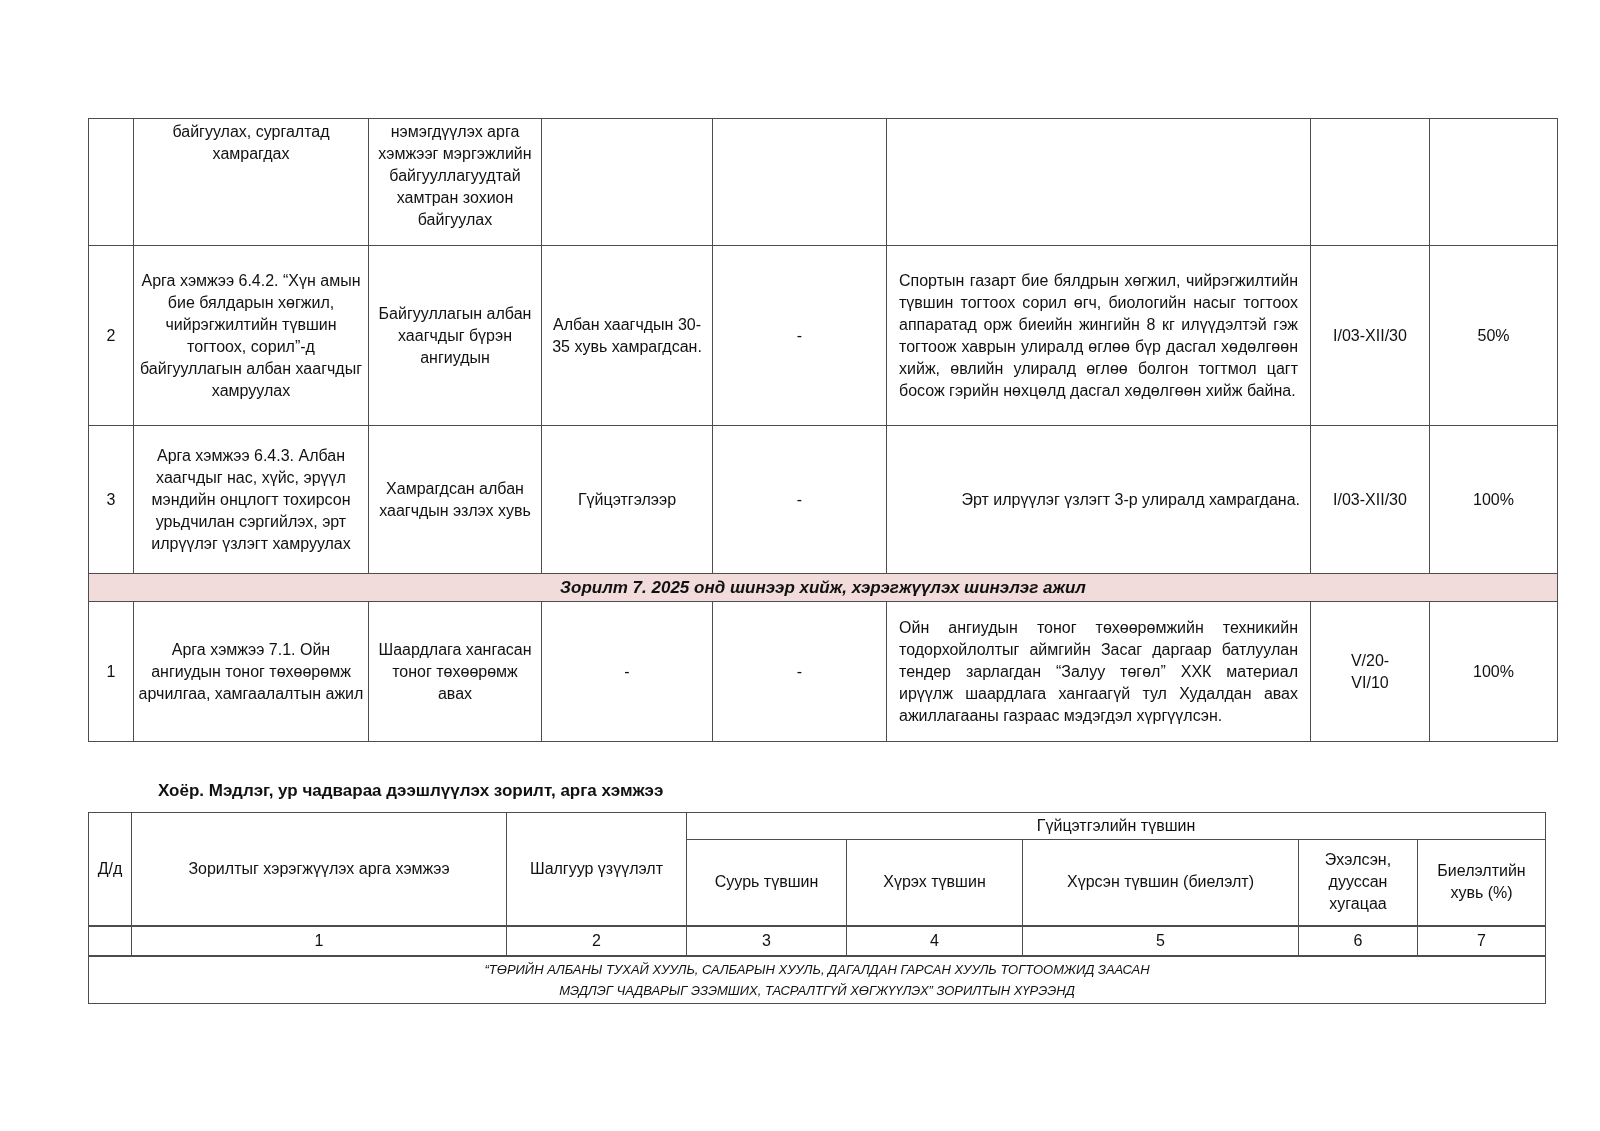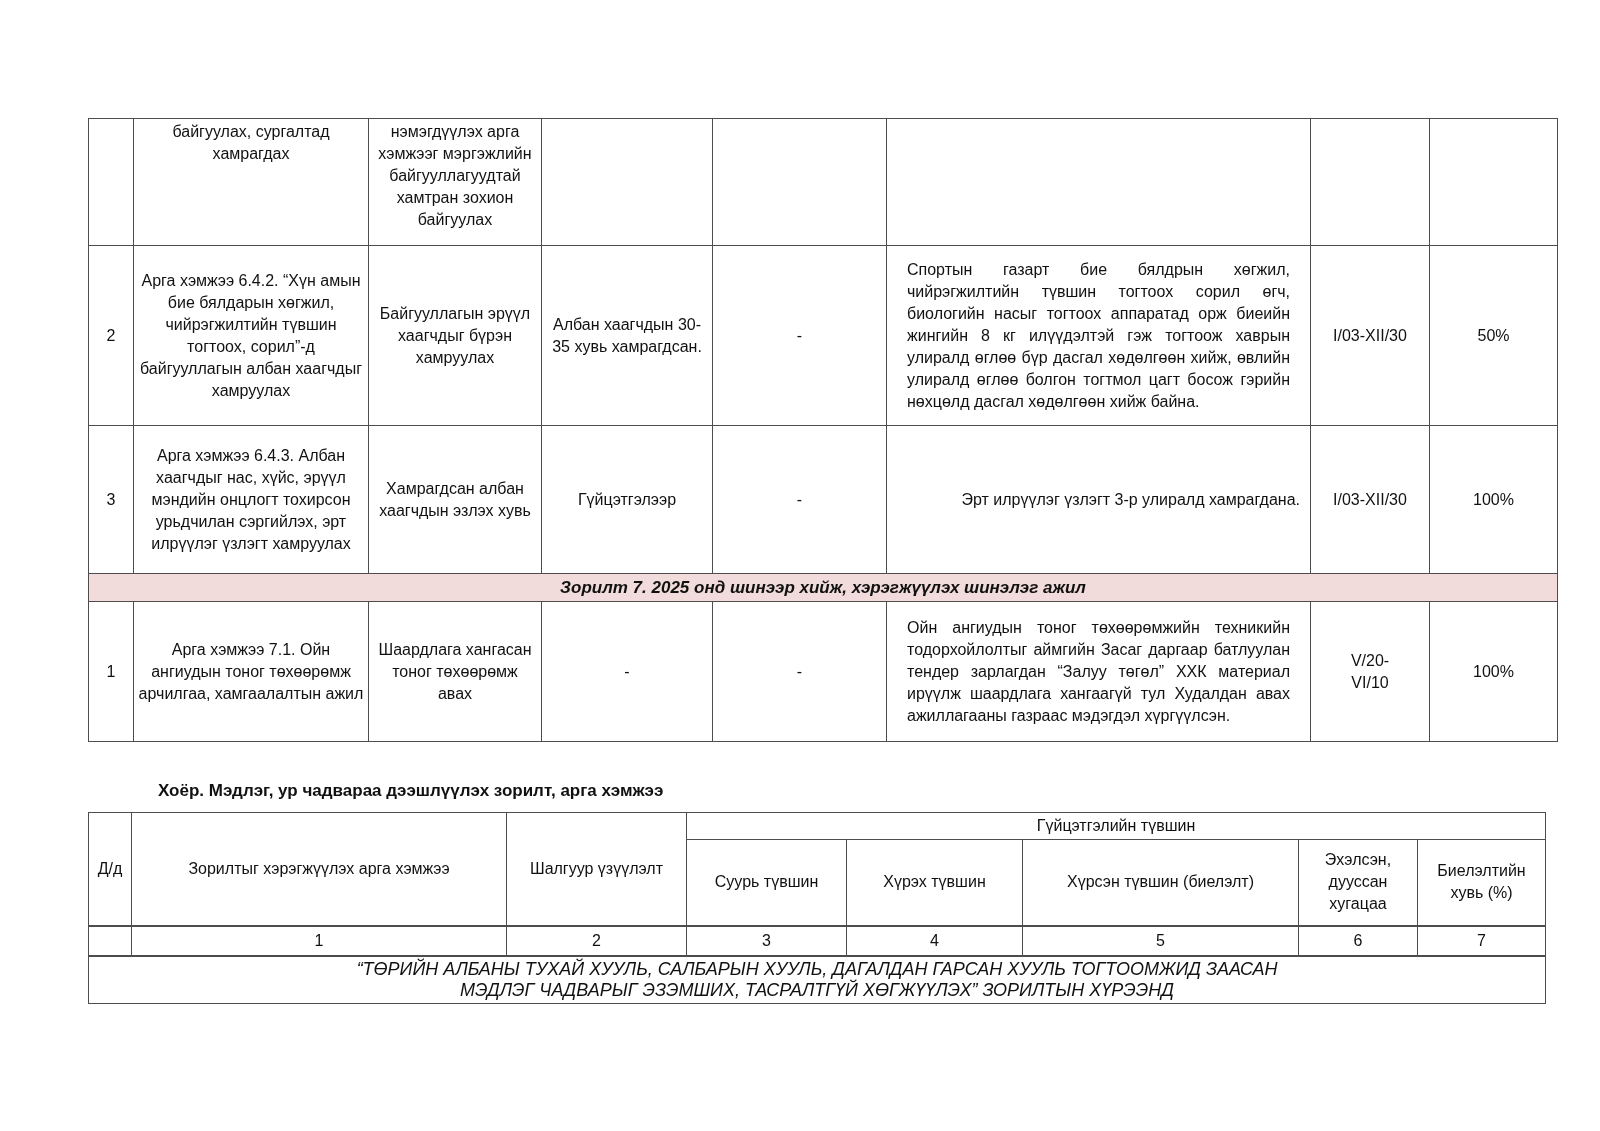--- a/index.html
+++ b/index.html
@@ -25,21 +25,21 @@
     padding:2px 4px;
     overflow:hidden;
     word-wrap:break-word;
   }
   
   #table1{left:88px;top:118px;width:1469px;}
   #table1 tr.r0 td{vertical-align:top;}
   #table1 td.justify, #table2 td.justify{
     text-align:justify;
     text-align-last:left;
-    padding:6px 20px;
+    padding:6px 12px;
     vertical-align:middle;
   }
   tr.banner-row td{
     background:var(--banner-bg,#f2dbdb);
     font-weight:bold;
     font-style:italic;
     font-size:17px;
     padding:1px 4px;
   }
   
@@ -53,21 +53,21 @@
   #table2{left:88px;top:812px;width:1457px;}
   #table2 td{font-size:16px;}
   #table2 tr.num-row td{
     border-top:2px solid #4d4d4d;
     height:28px;
     padding:0 4px;
   }
   #table2 tr.banner2-row td{
     border-top:2px solid #4d4d4d;
     font-style:italic;
-    font-size:18px;
+    font-size:13px;
     line-height:21px;
     white-space:pre-line;
     padding:2px 4px;
   }
   .pre{white-space:pre-line;}
 </style>
 </head>
 <body>
 
 <div class="page">
@@ -90,21 +90,21 @@
       <td>нэмэгдүүлэх арга хэмжээг мэргэжлийн байгууллагуудтай хамтран зохион байгуулах</td>
       <td></td>
       <td></td>
       <td></td>
       <td></td>
       <td></td>
     </tr>
     <tr style="height:180px">
       <td>2</td>
       <td>Арга хэмжээ 6.4.2. “Хүн амын бие бялдарын хөгжил, чийрэгжилтийн түвшин тогтоох, сорил”-д байгууллагын албан хаагчдыг хамруулах</td>
-      <td>Байгууллагын эрүүл хаагчдыг бүрэн хамруулах</td>
+      <td>Байгууллагын албан хаагчдыг бүрэн ангиудын</td>
       <td>Албан хаагчдын 30-35 хувь хамрагдсан.</td>
       <td>-</td>
       <td class="justify">Спортын газарт бие бялдрын хөгжил, чийрэгжилтийн түвшин тогтоох сорил өгч, биологийн насыг тогтоох аппаратад орж биеийн жингийн 8 кг илүүдэлтэй гэж тогтоож хаврын улиралд өглөө бүр дасгал хөдөлгөөн хийж, өвлийн улиралд өглөө болгон тогтмол цагт босож гэрийн нөхцөлд дасгал хөдөлгөөн хийж байна.</td>
       <td>I/03-XII/30</td>
       <td>50%</td>
     </tr>
     <tr style="height:148px">
       <td>3</td>
       <td>Арга хэмжээ 6.4.3. Албан хаагчдыг нас, хүйс, эрүүл мэндийн онцлогт тохирсон урьдчилан сэргийлэх, эрт илрүүлэг үзлэгт хамруулах</td>
       <td>Хамрагдсан албан хаагчдын эзлэх хувь</td>

